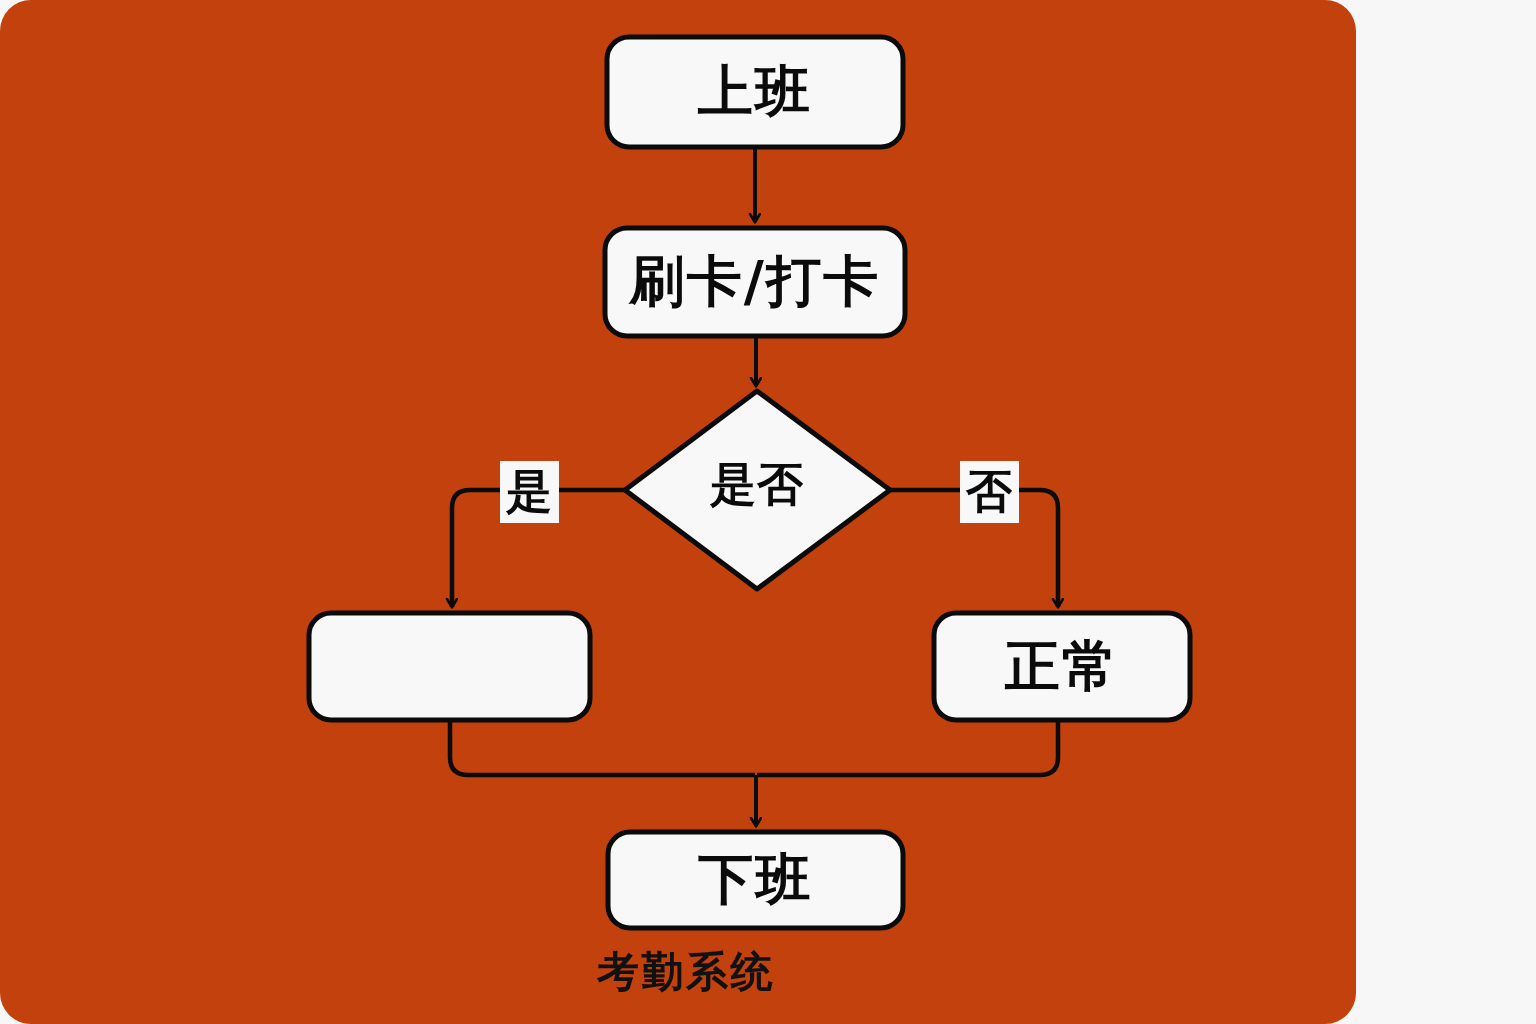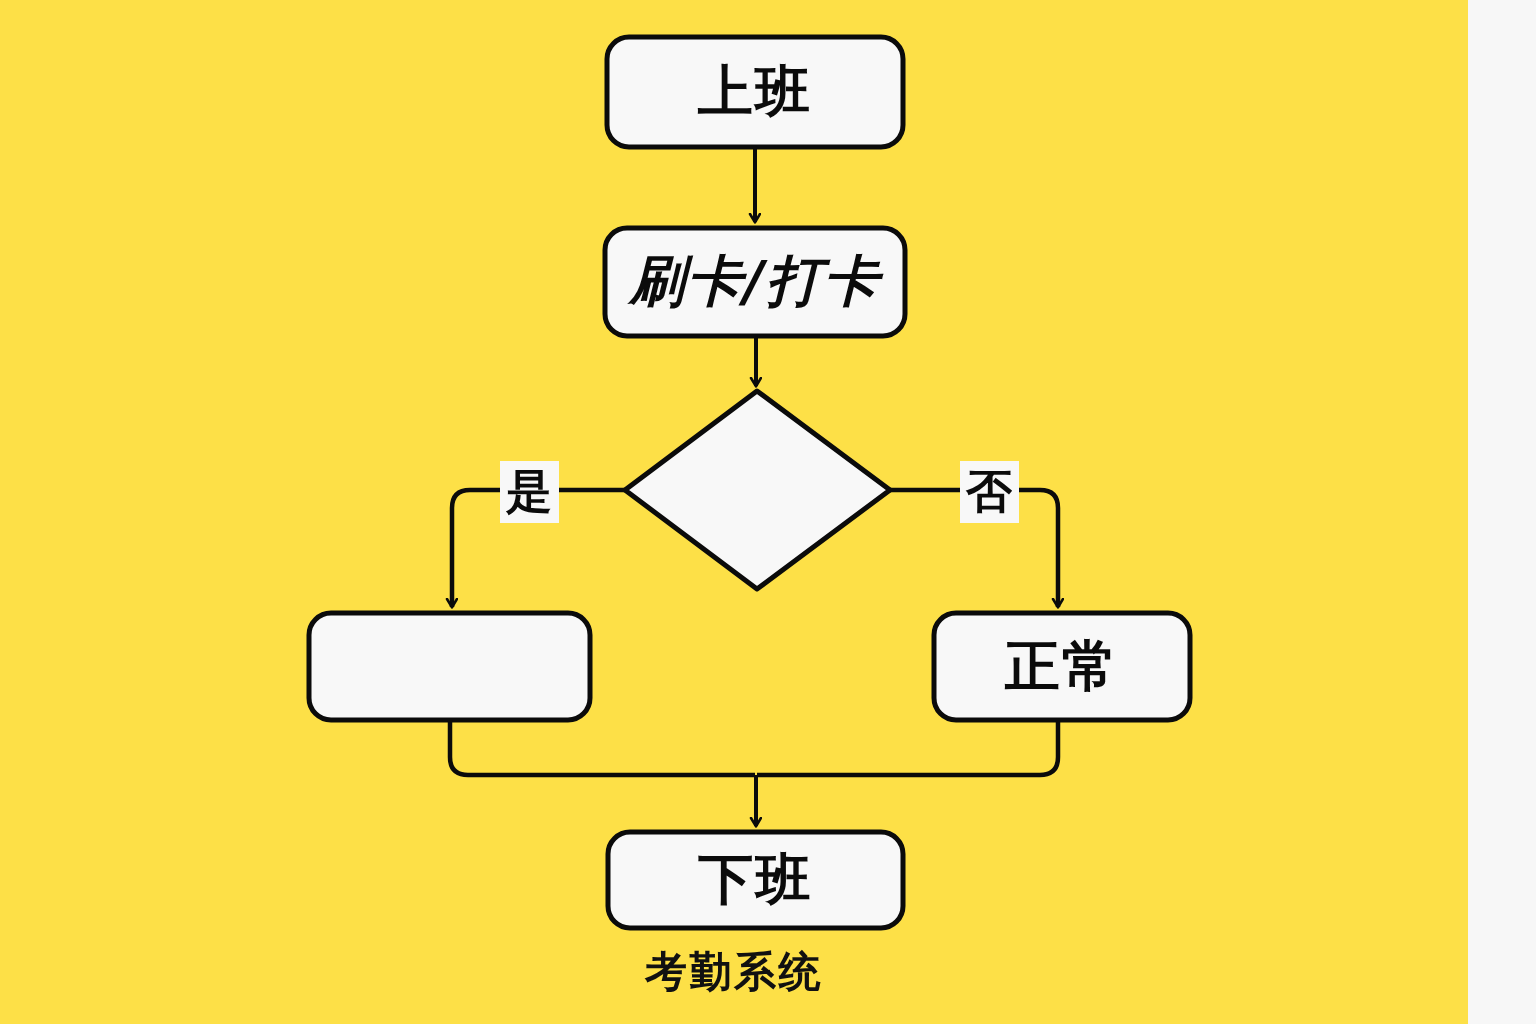--- a/index.html
+++ b/index.html
@@ -9,23 +9,24 @@
     background: #f7f7f7;
   }
   body {
     width: 1536px;
     height: 1024px;
     overflow: hidden;
     font-family: "DejaVu Sans", "Liberation Sans", sans-serif;
   }
   #flowchart-root {
     position: relative;
-    width: 1468px;
+    width: 1356px;
     height: 1024px;
-    background: #fde047;
+    background: #c2410c;
+    border-radius: 31px;
   }
   #flow-svg {
     position: absolute;
     top: 0;
     left: 0;
     width: 1536px;
     height: 1024px;
   }
   .node-label {
     position: absolute;
@@ -62,20 +63,21 @@
     white-space: nowrap;
   }
   .caption {
     position: absolute;
     width: 100%;
     text-align: center;
     color: #111111;
     font-weight: 700;
     font-size: 42px;
     letter-spacing: 0.06em;
+    margin-left: 8px;
   }
 </style>
 </head>
 <body>
 
 <div id="flowchart-root">
 
   <svg id="flow-svg" viewBox="0 0 1536 1024">
     <defs>
       <marker id="arrowhead" markerWidth="16" markerHeight="16" refX="9.2" refY="6" orient="auto" markerUnits="userSpaceOnUse">
@@ -105,23 +107,24 @@
 
     <path d="M 450 720 L 450 757 Q 450 775 468 775 L 755 775" fill="none" stroke="#0b0b0b" stroke-width="4.5"></path>
 
     <path d="M 1058 720 L 1058 757 Q 1058 775 1040 775 L 757 775" fill="none" stroke="#0b0b0b" stroke-width="4.5"></path>
 
     <path d="M 756 775 L 756 826" fill="none" stroke="#0b0b0b" stroke-width="4" marker-end="url(#arrowhead)"></path>
   </svg>
 
   <div class="node-label node-terminal-label" style="left:607px; top:37px; width:296px; height:110px;">上班</div>
 
-  <div class="node-label node-process-label" style="left:605px; top:228px; width:300px; height:108px;font-style:italic;">刷卡/打卡</div>
+  <div class="node-label node-process-label" style="left:605px; top:228px; width:300px; height:108px;">刷卡/打卡</div>
 
   <div class="decision-label" style="left:617px; top:461px; width:280px;">
+    <div>是否</div>
   </div>
 
 
   <div class="node-label node-process-label" style="left:934px; top:613px; width:256px; height:107px;">正常</div>
 
   <div class="node-label node-terminal-label" style="left:608px; top:832px; width:295px; height:96px;">下班</div>
 
   <div class="edge-label" style="left:500px; top:461px;">是</div>
 
   <div class="edge-label" style="left:960px; top:461px;">否</div>

